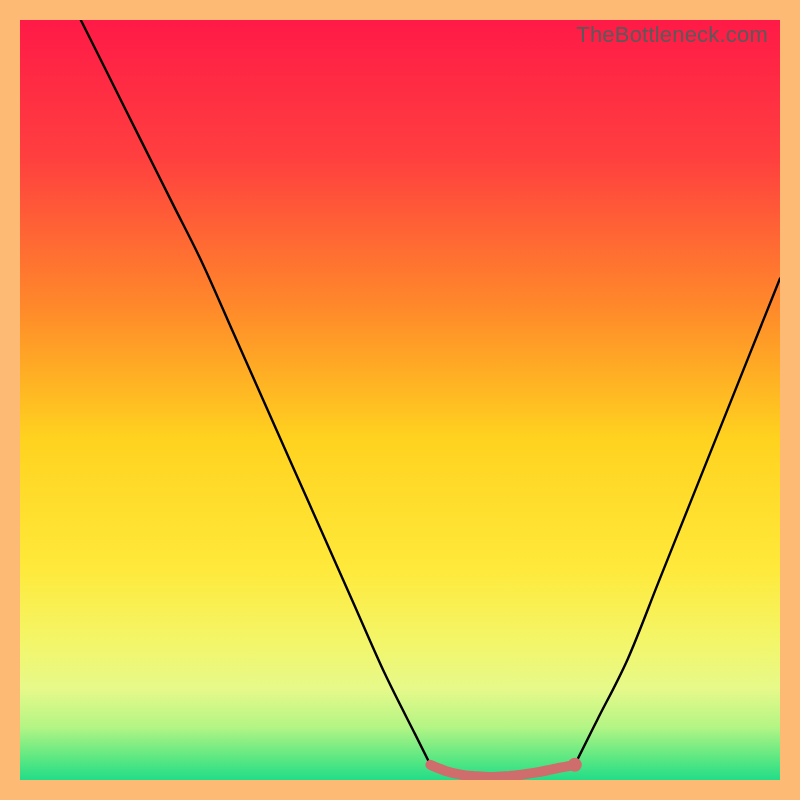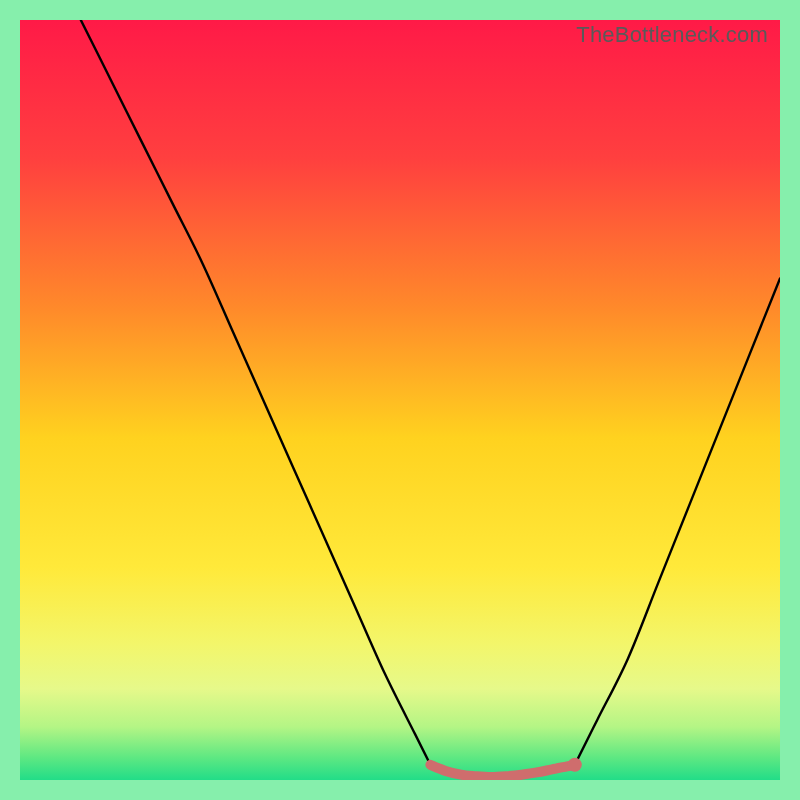--- a/index.html
+++ b/index.html
@@ -8,21 +8,21 @@
     width: 800px;
     height: 800px;
     background: #000;
     overflow: hidden;
     font-family: Arial, Helvetica, sans-serif;
   }
   .stage {
     position: relative;
     width: 800px;
     height: 800px;
-    background: #86efac;
+    background: #fdba74;
   }
   .plot-area {
     position: absolute;
     left: 20px;
     top: 20px;
     width: 760px;
     height: 760px;
     overflow: hidden;
   }
   .gradient-fill {

